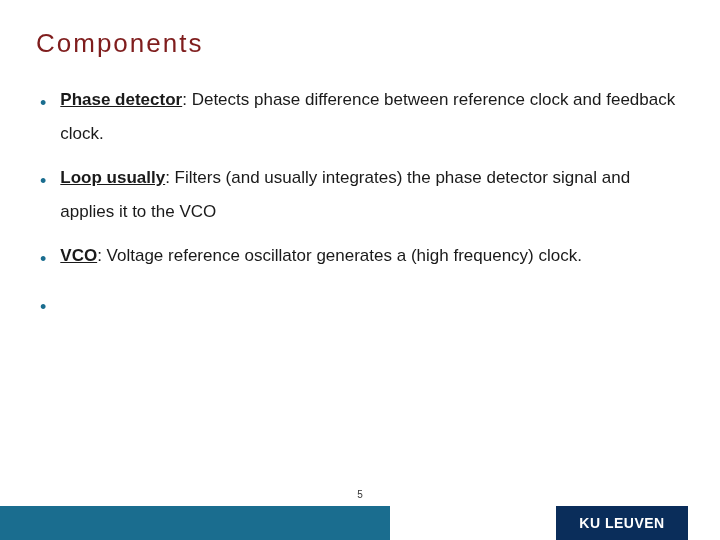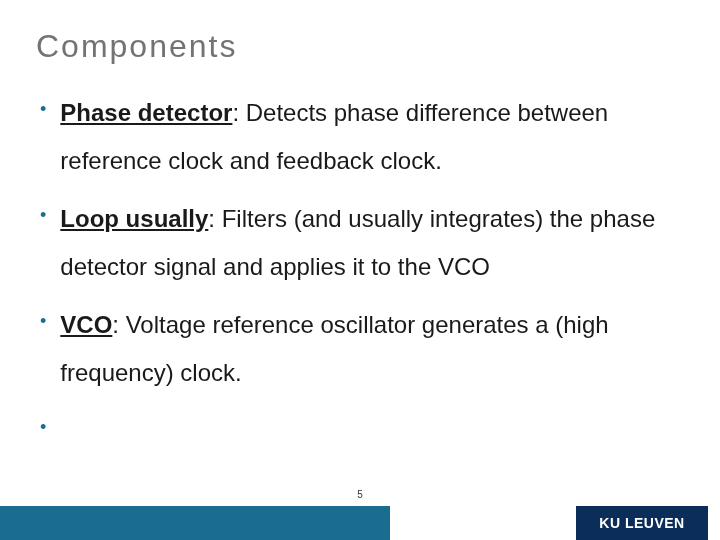--- a/index.html
+++ b/index.html
@@ -11,22 +11,22 @@
     position: relative;
     overflow: hidden;
   }
   .slide {
     width: 100%;
     height: 100%;
     position: relative;
     padding: 28px 36px 0 36px;
   }
   .title {
-    color: #737373;
-    font-size: 32px;
+    color: #7f1d1d;
+    font-size: 26px;
     font-weight: 400;
     letter-spacing: 2px;
     margin-bottom: 24px;
   }
   .content {
     padding-left: 4px;
   }
   .bullet-item {
     display: flex;
     align-items: flex-start;
@@ -35,21 +35,21 @@
   }
   .bullet-dot {
     color: #1a6d8f;
     font-size: 18px;
     margin-right: 14px;
     margin-top: 2px;
     flex-shrink: 0;
   }
   .bullet-text {
     color: #1a1a1a;
-    font-size: 24px;
+    font-size: 17px;
     line-height: 2.0;
   }
   .term {
     font-weight: 700;
     text-decoration: underline;
   }
   .footer-bar {
     position: absolute;
     left: 0;
     bottom: 0;
@@ -66,21 +66,21 @@
     flex: 1;
     background: #fff;
   }
   .logo-box {
     flex: 0 0 132px;
     height: 100%;
     background: #0a2d5a;
     display: flex;
     align-items: center;
     justify-content: center;
-    margin-right: 12px;
+    margin-right: 32px;
   }
   .logo-text {
     color: #fff;
     font-weight: 700;
     font-size: 14px;
     letter-spacing: 0.5px;
   }
   .page-num {
     position: absolute;
     bottom: 40px;

